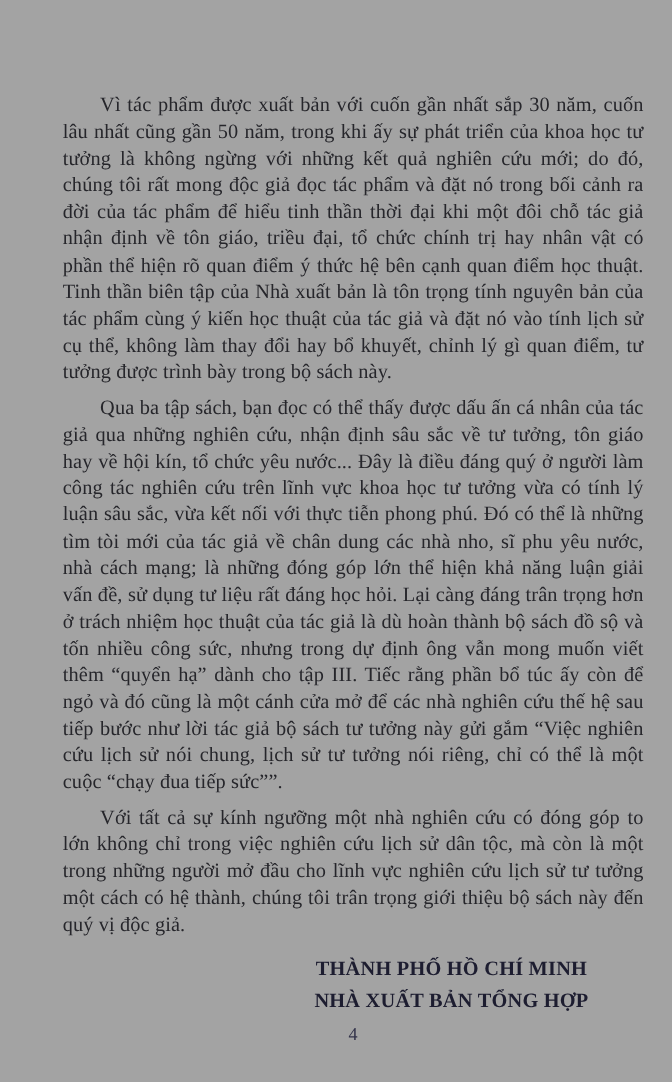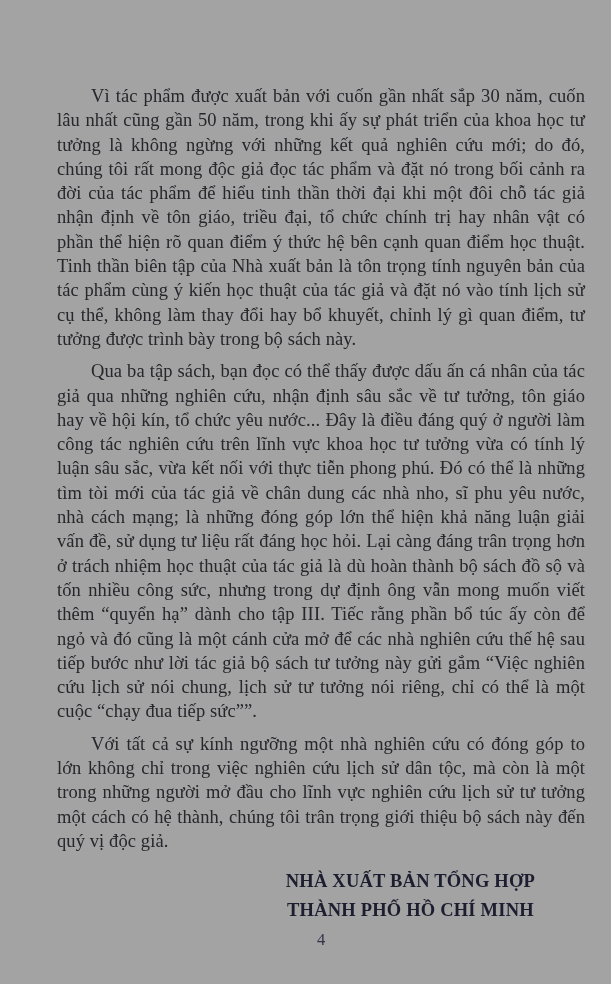--- a/index.html
+++ b/index.html
@@ -54,18 +54,18 @@
 </style>
 </head>
 <body>
 
 <div class="page">
   <div class="text-block">
     <p>Vì tác phẩm được xuất bản với cuốn gần nhất sắp 30 năm, cuốn lâu nhất cũng gần 50 năm, trong khi ấy sự phát triển của khoa học tư tưởng là không ngừng với những kết quả nghiên cứu mới; do đó, chúng tôi rất mong độc giả đọc tác phẩm và đặt nó trong bối cảnh ra đời của tác phẩm để hiểu tinh thần thời đại khi một đôi chỗ tác giả nhận định về tôn giáo, triều đại, tổ chức chính trị hay nhân vật có phần thể hiện rõ quan điểm ý thức hệ bên cạnh quan điểm học thuật. Tinh thần biên tập của Nhà xuất bản là tôn trọng tính nguyên bản của tác phẩm cùng ý kiến học thuật của tác giả và đặt nó vào tính lịch sử cụ thể, không làm thay đổi hay bổ khuyết, chỉnh lý gì quan điểm, tư tưởng được trình bày trong bộ sách này.</p>
     <p>Qua ba tập sách, bạn đọc có thể thấy được dấu ấn cá nhân của tác giả qua những nghiên cứu, nhận định sâu sắc về tư tưởng, tôn giáo hay về hội kín, tổ chức yêu nước... Đây là điều đáng quý ở người làm công tác nghiên cứu trên lĩnh vực khoa học tư tưởng vừa có tính lý luận sâu sắc, vừa kết nối với thực tiễn phong phú. Đó có thể là những tìm tòi mới của tác giả về chân dung các nhà nho, sĩ phu yêu nước, nhà cách mạng; là những đóng góp lớn thể hiện khả năng luận giải vấn đề, sử dụng tư liệu rất đáng học hỏi. Lại càng đáng trân trọng hơn ở trách nhiệm học thuật của tác giả là dù hoàn thành bộ sách đồ sộ và tốn nhiều công sức, nhưng trong dự định ông vẫn mong muốn viết thêm “quyển hạ” dành cho tập III. Tiếc rằng phần bổ túc ấy còn để ngỏ và đó cũng là một cánh cửa mở để các nhà nghiên cứu thế hệ sau tiếp bước như lời tác giả bộ sách tư tưởng này gửi gắm “Việc nghiên cứu lịch sử nói chung, lịch sử tư tưởng nói riêng, chỉ có thể là một cuộc “chạy đua tiếp sức””.</p>
     <p>Với tất cả sự kính ngưỡng một nhà nghiên cứu có đóng góp to lớn không chỉ trong việc nghiên cứu lịch sử dân tộc, mà còn là một trong những người mở đầu cho lĩnh vực nghiên cứu lịch sử tư tưởng một cách có hệ thành, chúng tôi trân trọng giới thiệu bộ sách này đến quý vị độc giả.</p>
     <div class="signature">
+      <div>THÀNH PHỐ HỒ CHÍ MINH</div>
       <div>NHÀ XUẤT BẢN TỔNG HỢP</div>
-      <div>THÀNH PHỐ HỒ CHÍ MINH</div>
     </div>
   </div>
   <div class="page-number">4</div>
 </div>
 
 </body></html>

